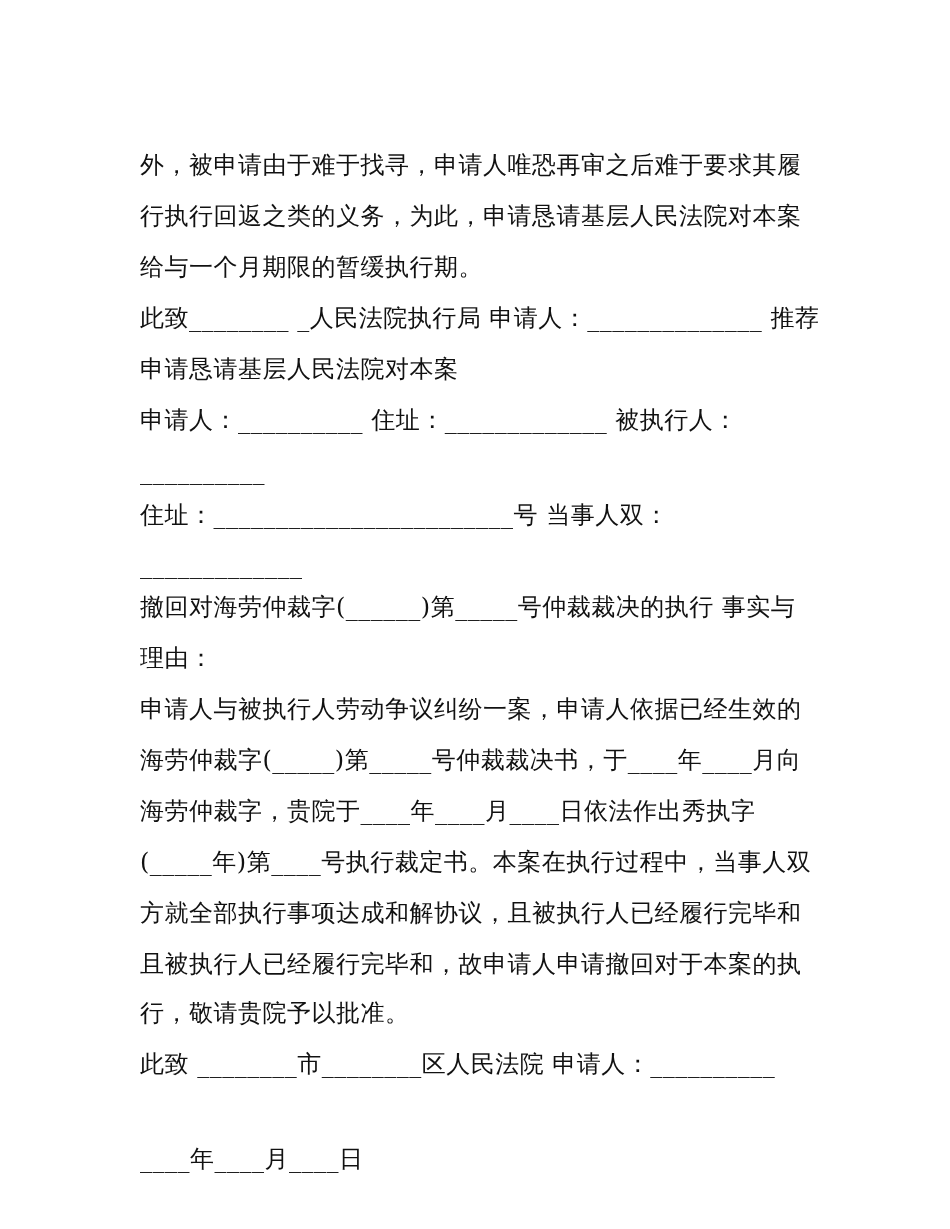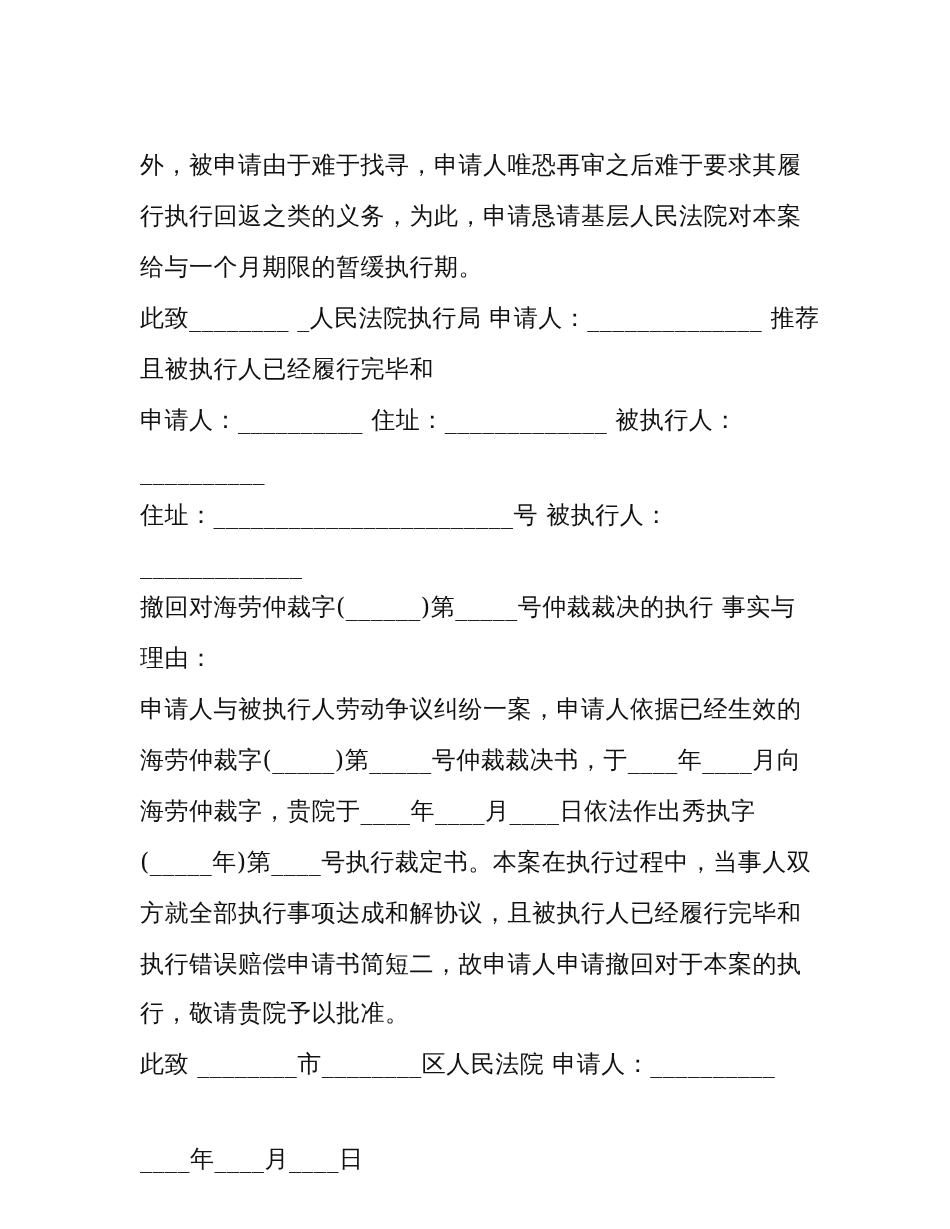--- a/index.html
+++ b/index.html
@@ -36,29 +36,29 @@
     }
   </style>
 </head>
 <body>
 
 <div class="page">
   <div class="line" style="top:114px">外，被申请由于难于找寻，申请人唯恐再审之后难于要求其履</div>
   <div class="line" style="top:165px">行执行回返之类的义务，为此，申请恳请基层人民法院对本案</div>
   <div class="line" style="top:267px">此致________ _人民法院执行局 申请人：______________ 推荐</div>
   <div class="line" style="top:216px">给与一个月期限的暂缓执行期。</div>
-  <div class="line" style="top:318px">且被执行人已经履行完毕和</div>
+  <div class="line" style="top:318px">申请恳请基层人民法院对本案</div>
   <div class="line" style="top:369px">申请人：__________ 住址：_____________ 被执行人：</div>
   <div class="line" style="top:420px">__________</div>
-  <div class="line" style="top:464px">住址：________________________号 被执行人：</div>
+  <div class="line" style="top:464px">住址：________________________号 当事人双：</div>
   <div class="line" style="top:556px">撤回对海劳仲裁字(______)第_____号仲裁裁决的执行 事实与</div>
   <div class="line" style="top:514px">_____________</div>
   <div class="line" style="top:658px">申请人与被执行人劳动争议纠纷一案，申请人依据已经生效的</div>
   <div class="line" style="top:607px">理由：</div>
   <div class="line" style="top:709px">海劳仲裁字(_____)第_____号仲裁裁决书，于____年____月向</div>
   <div class="line" style="top:760px">海劳仲裁字，贵院于____年____月____日依法作出秀执字</div>
   <div class="line" style="top:811px">(_____年)第____号执行裁定书。本案在执行过程中，当事人双</div>
   <div class="line" style="top:862px">方就全部执行事项达成和解协议，且被执行人已经履行完毕和</div>
-  <div class="line" style="top:913px">执行错误赔偿申请书简短二，故申请人申请撤回对于本案的执</div>
+  <div class="line" style="top:913px">且被执行人已经履行完毕和，故申请人申请撤回对于本案的执</div>
   <div class="line" style="top:962px">行，敬请贵院予以批准。</div>
   <div class="line" style="top:1013px">此致 ________市________区人民法院 申请人：__________</div>
   <div class="line" style="top:1108px">____年____月____日</div>
 </div>
 
 </body></html>

